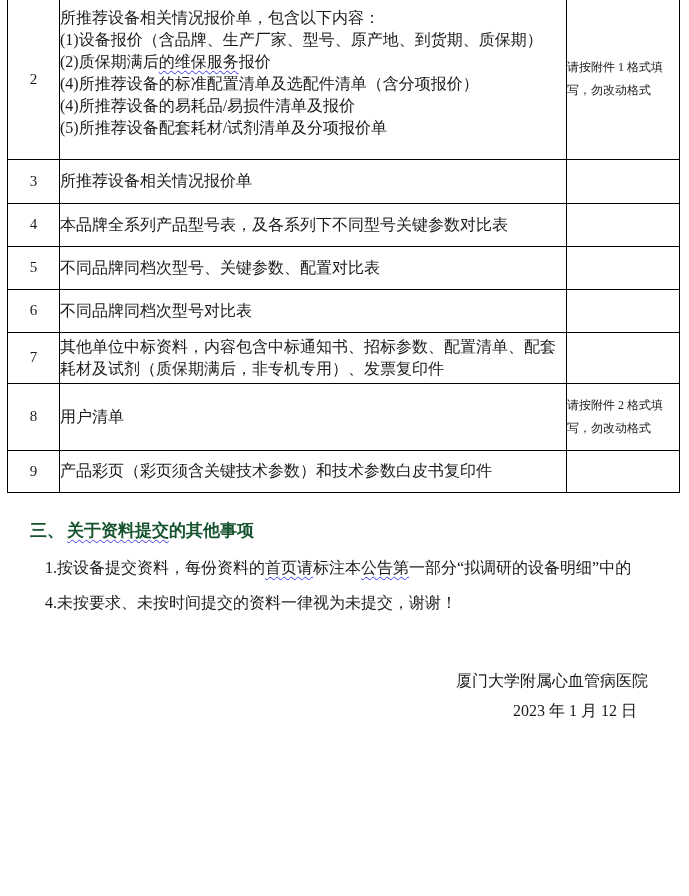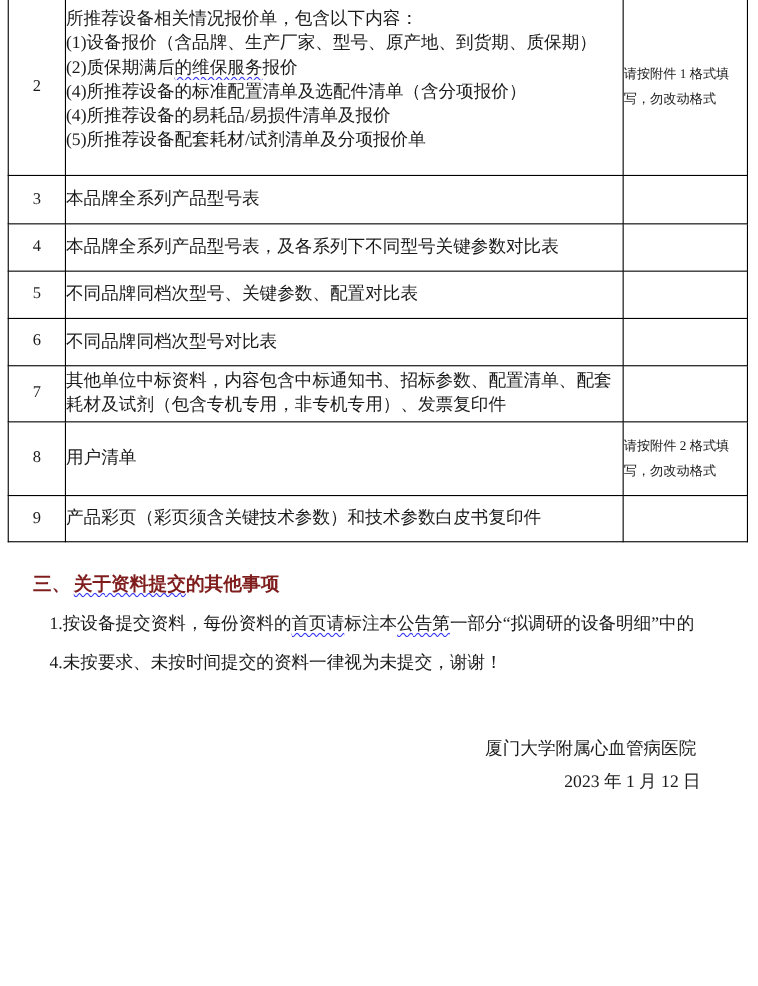--- a/index.html
+++ b/index.html
@@ -55,40 +55,40 @@
     text-decoration-thickness: 1px;
     text-underline-offset: 3px;
   }
   
   .heading {
     margin: 25px 0 0 30px;
     height: 26px;
     line-height: 26px;
     font-size: 17px;
     font-weight: bold;
-    color: #7f1d1d;
+    color: #14532d;
     white-space: nowrap;
   }
   .heading .h-num { margin-right: 3px; }
   .para { margin: 0 0 0 7px; font-size: 16px; }
   .para.p-first { margin-top: 6px; }
   .para.p-gap { margin-top: 3px; }
   .pl { line-height: 35px; white-space: nowrap; }
   .pl-indent { padding-left: 38px; }
   .cursor {
     display: inline-block;
     width: 1px;
     height: 17px;
     background: #000000;
     vertical-align: -3px;
     margin-left: 2px;
   }
   
   .signature { margin-top: 48px; text-align: right; }
-  .sig-org { line-height: 26px; font-size: 16px; padding-right: 56px; }
+  .sig-org { line-height: 26px; font-size: 16px; padding-right: 41px; }
   .sig-date { margin-top: 6px; line-height: 22px; font-size: 16px; padding-right: 52px; }
 </style>
 </head>
 <body>
 
 <div class="doc">
 
   <table class="doc-table">
     <tbody>
         <tr class="r-first" style="height:159px">
@@ -98,41 +98,41 @@
         <div class="tl">(1)设备报价（含品牌、生产厂家、型号、原产地、到货期、质保期）</div>
         <div class="tl"><span>(2)质保期满后</span><span class="wavy">的维保服务</span><span>报价</span></div>
         <div class="tl">(4)所推荐设备的标准配置清单及选配件清单（含分项报价）</div>
         <div class="tl">(4)所推荐设备的易耗品/易损件清单及报价</div>
         <div class="tl">(5)所推荐设备配套耗材/试剂清单及分项报价单</div>
       </td>
       <td class="c-note">请按附件 1 格式填写，勿改动格式</td>
     </tr>
     <tr style="height:44px">
       <td class="c-num">3</td>
-      <td class="c-main">本品牌全系列产品型号表</td>
+      <td class="c-main">所推荐设备相关情况报价单</td>
       <td class="c-note"></td>
     </tr>
     <tr style="height:43px">
       <td class="c-num">4</td>
       <td class="c-main">本品牌全系列产品型号表，及各系列下不同型号关键参数对比表</td>
       <td class="c-note"></td>
     </tr>
     <tr style="height:43px">
       <td class="c-num">5</td>
       <td class="c-main">不同品牌同档次型号、关键参数、配置对比表</td>
       <td class="c-note"></td>
     </tr>
     <tr style="height:43px">
       <td class="c-num">6</td>
       <td class="c-main">不同品牌同档次型号对比表</td>
       <td class="c-note"></td>
     </tr>
     <tr style="height:51px">
       <td class="c-num">7</td>
-      <td class="c-main" style="white-space:normal;">其他单位中标资料，内容包含中标通知书、招标参数、配置清单、配套耗材及试剂（包含专机专用，非专机专用）、发票复印件</td>
+      <td class="c-main" style="white-space:normal;">其他单位中标资料，内容包含中标通知书、招标参数、配置清单、配套耗材及试剂（质保期满后，非专机专用）、发票复印件</td>
       <td class="c-note"></td>
     </tr>
     <tr style="height:67px">
       <td class="c-num">8</td>
       <td class="c-main">用户清单</td>
       <td class="c-note">请按附件 2 格式填写，勿改动格式</td>
     </tr>
     <tr style="height:42px">
       <td class="c-num">9</td>
       <td class="c-main">产品彩页（彩页须含关键技术参数）和技术参数白皮书复印件</td>

